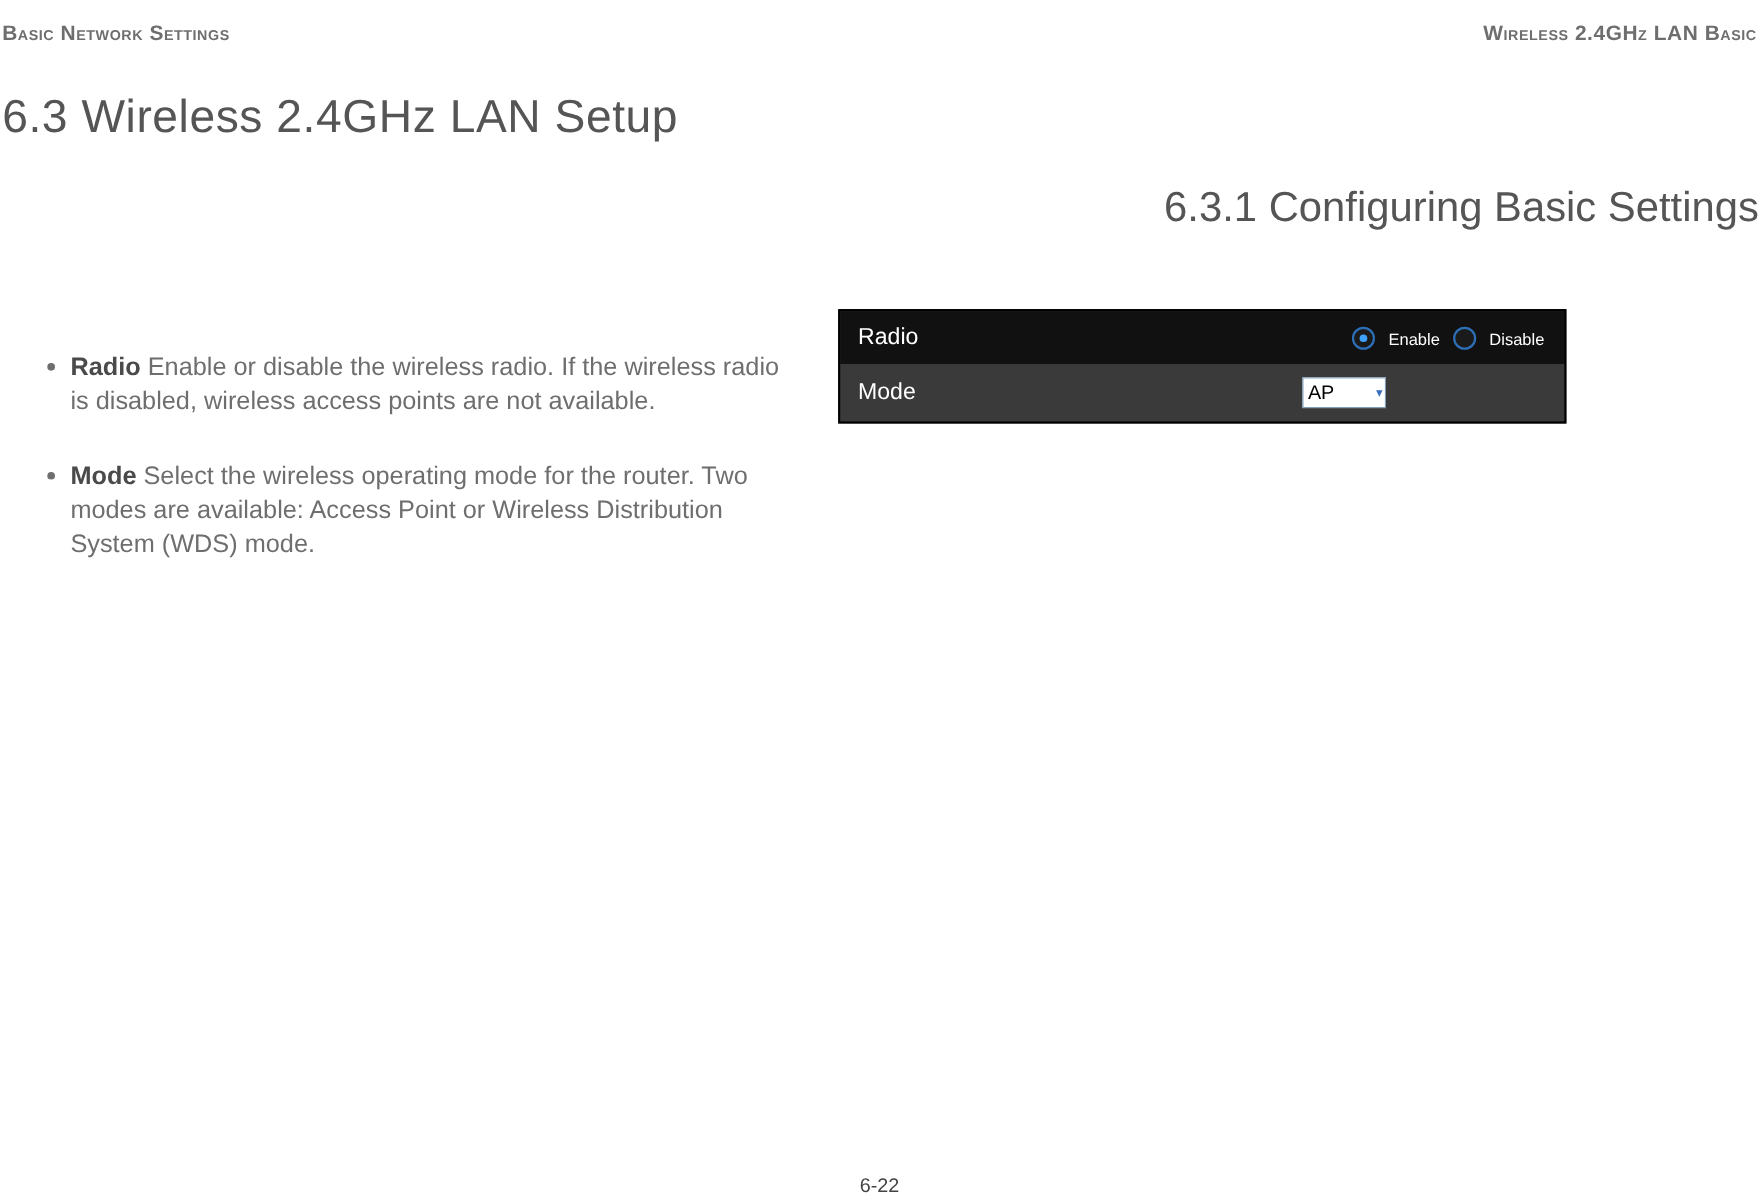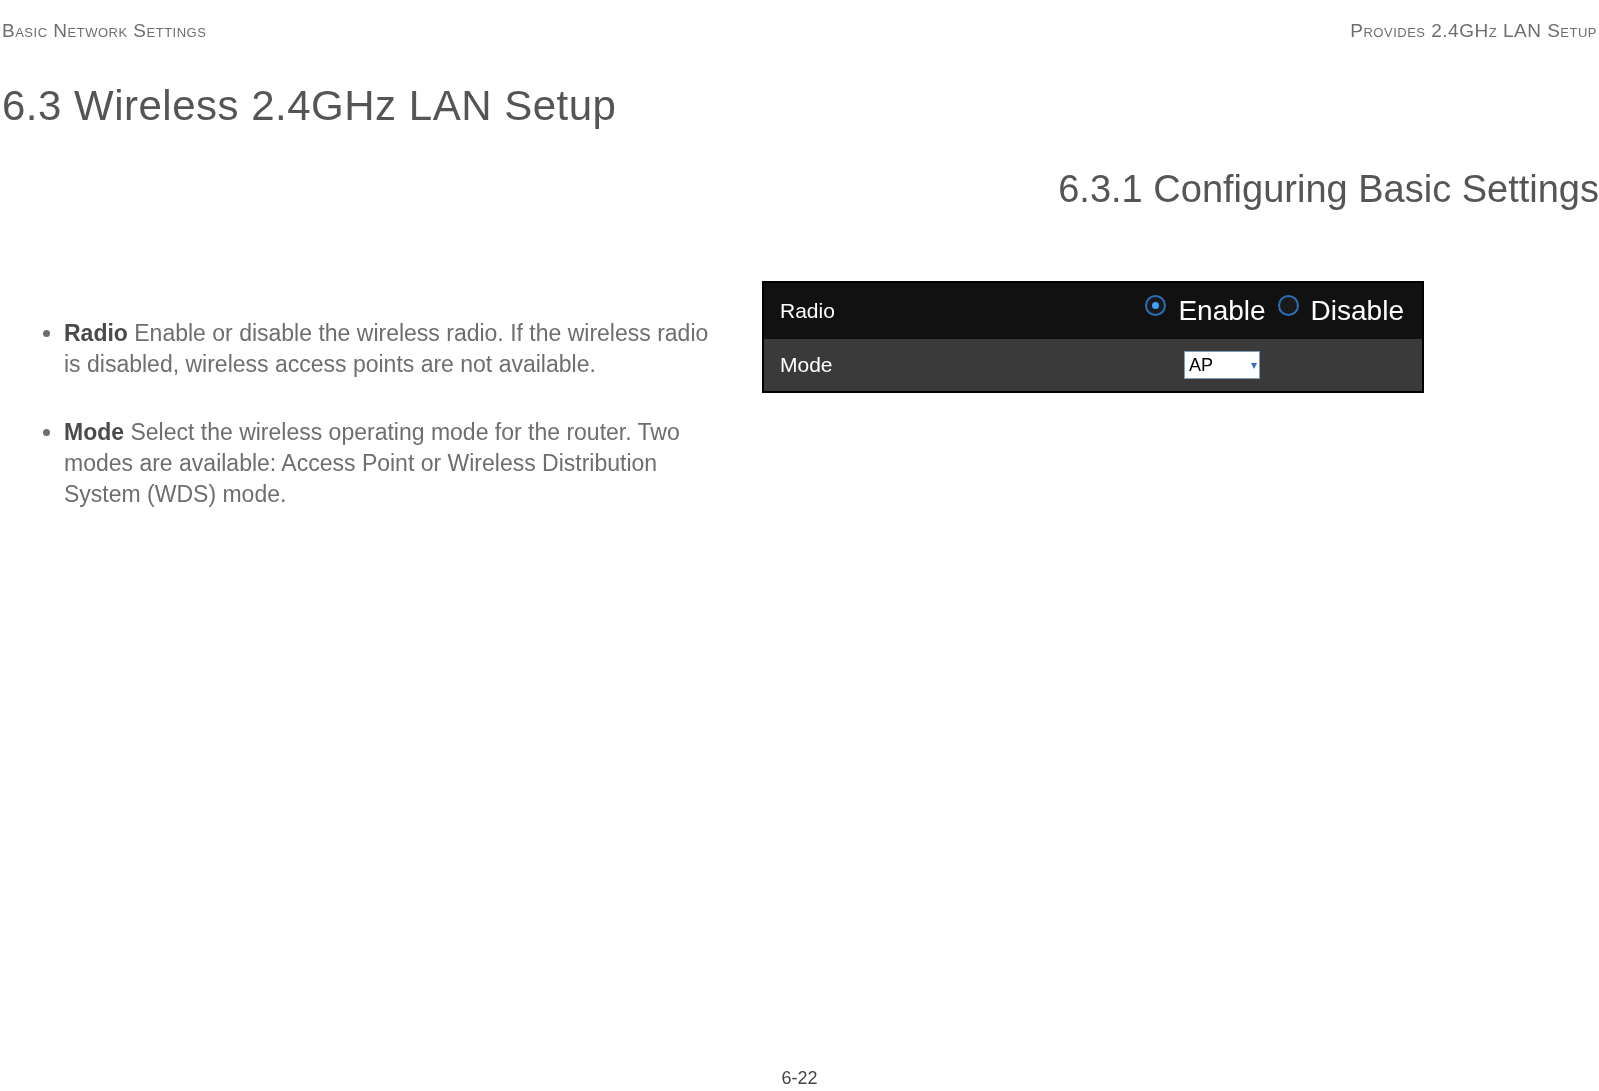--- a/index.html
+++ b/index.html
@@ -20,21 +20,21 @@
     justify-content: space-between;
     align-items: flex-start;
     padding: 0 2px 0 2px;
     font-family: Arial, Helvetica, sans-serif;
     color: #6e6e6e;
     font-size: 19px;
     letter-spacing: 0.5px;
   }
   .header .left, .header .right {
     font-variant: small-caps;
-    font-weight: 400;
+    font-weight: 700;
   }
   .section-title {
     margin: 40px 0 12px 2px;
     font-size: 42px;
     color: #555;
     font-family: Verdana, Geneva, sans-serif;
     letter-spacing: 0.5px;
   }
   .subsection-title {
     margin: 38px 0 0 2px;
@@ -93,24 +93,24 @@
   .inset-row.mid {
     background: #3a3a3a;
   }
   .inset-label {
     color: #fff;
     font-size: 21px;
     flex: 0 0 320px;
   }
   .radio-group {
     display: flex;
-    align-items: flex-start;
+    align-items: flex-end;
     gap: 12px;
     color: #fff;
-    font-size: 28px;
+    font-size: 15px;
   }
   .radio {
     width: 17px;
     height: 17px;
     border-radius: 50%;
     border: 2px solid #2c6fb7;
     background: #1a1a1a;
     display: inline-flex;
     align-items: center;
     justify-content: center;
@@ -152,21 +152,21 @@
     font-size: 18px;
     color: #444;
     margin-top: 35px;
   }
 </style>
 </head>
 <body>
 
 <div class="header">
   <div class="left">Basic Network Settings</div>
-  <div class="right">Provides 2.4GHz LAN Setup</div>
+  <div class="right">Wireless 2.4GHz LAN Basic</div>
 </div>
 
 <div class="section-title">6.3 Wireless 2.4GHz LAN Setup</div>
 <div class="subsection-title">6.3.1 Configuring Basic Settings</div>
 
 <div class="content">
   <div class="left-col">
     <ul class="desc">
       <li>
         <span class="term">Radio</span><span>  Enable or disable the wireless radio. If the wireless radio is disabled, wireless access points are not available.</span>

